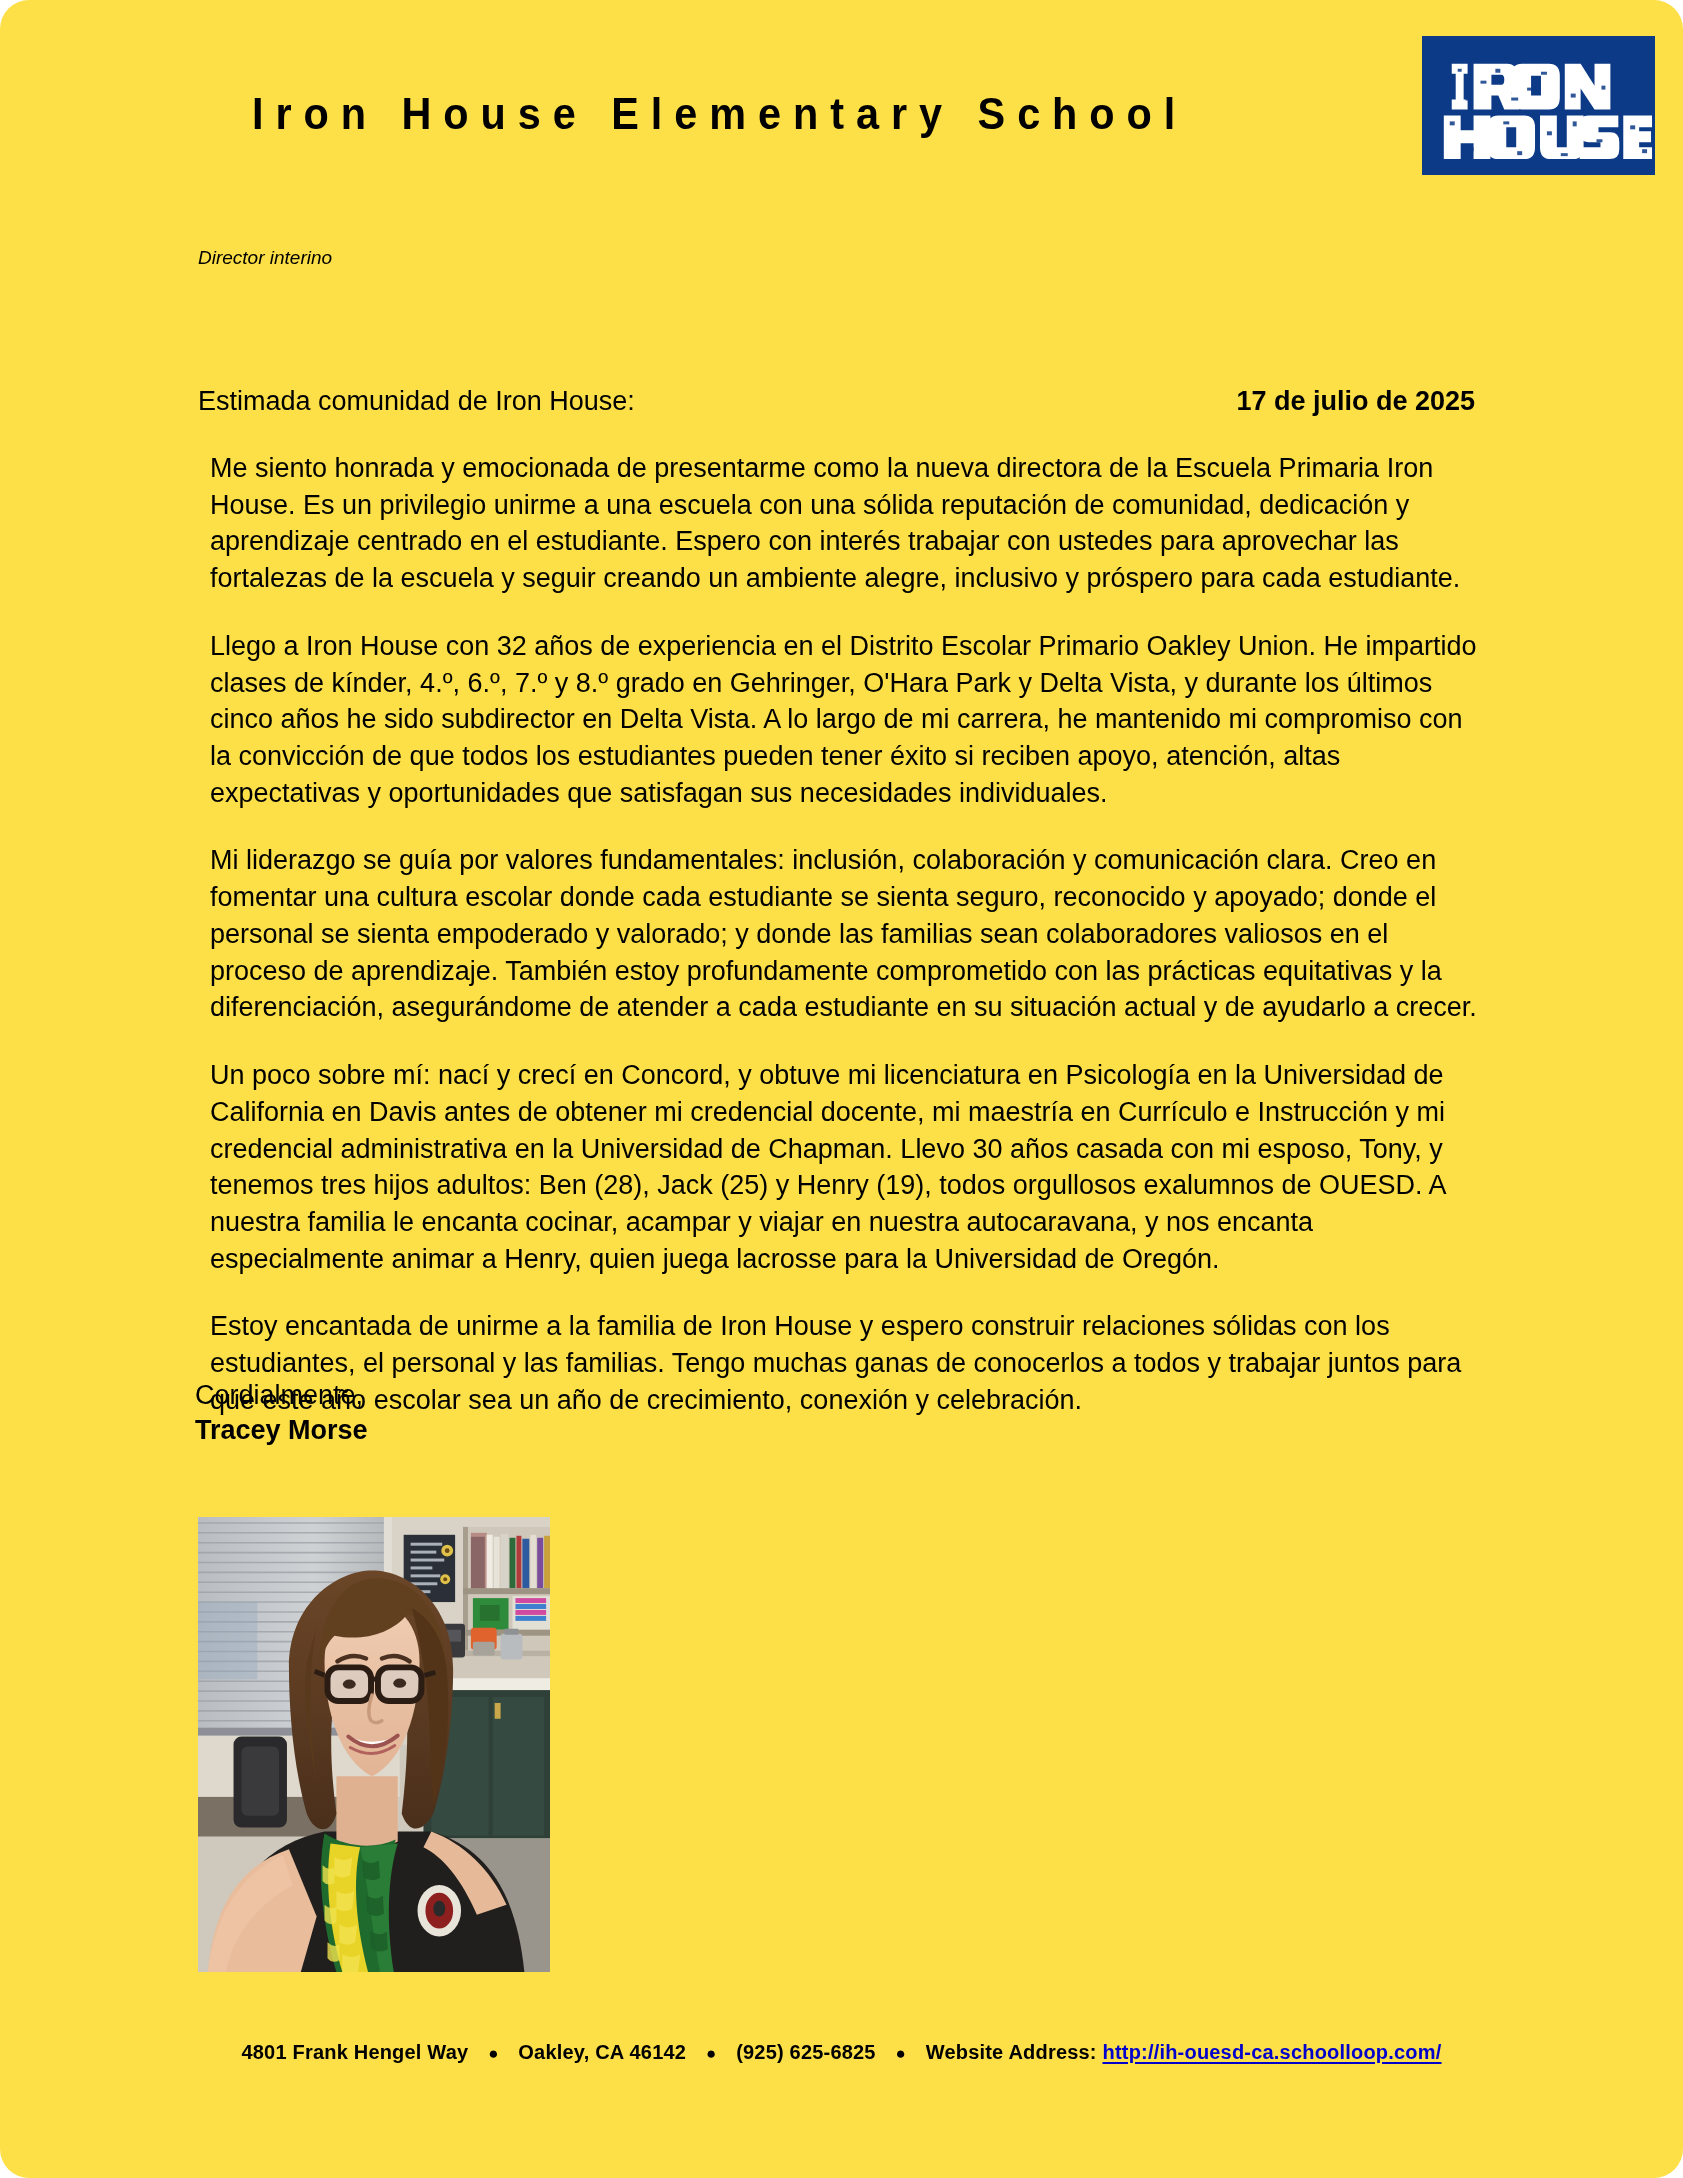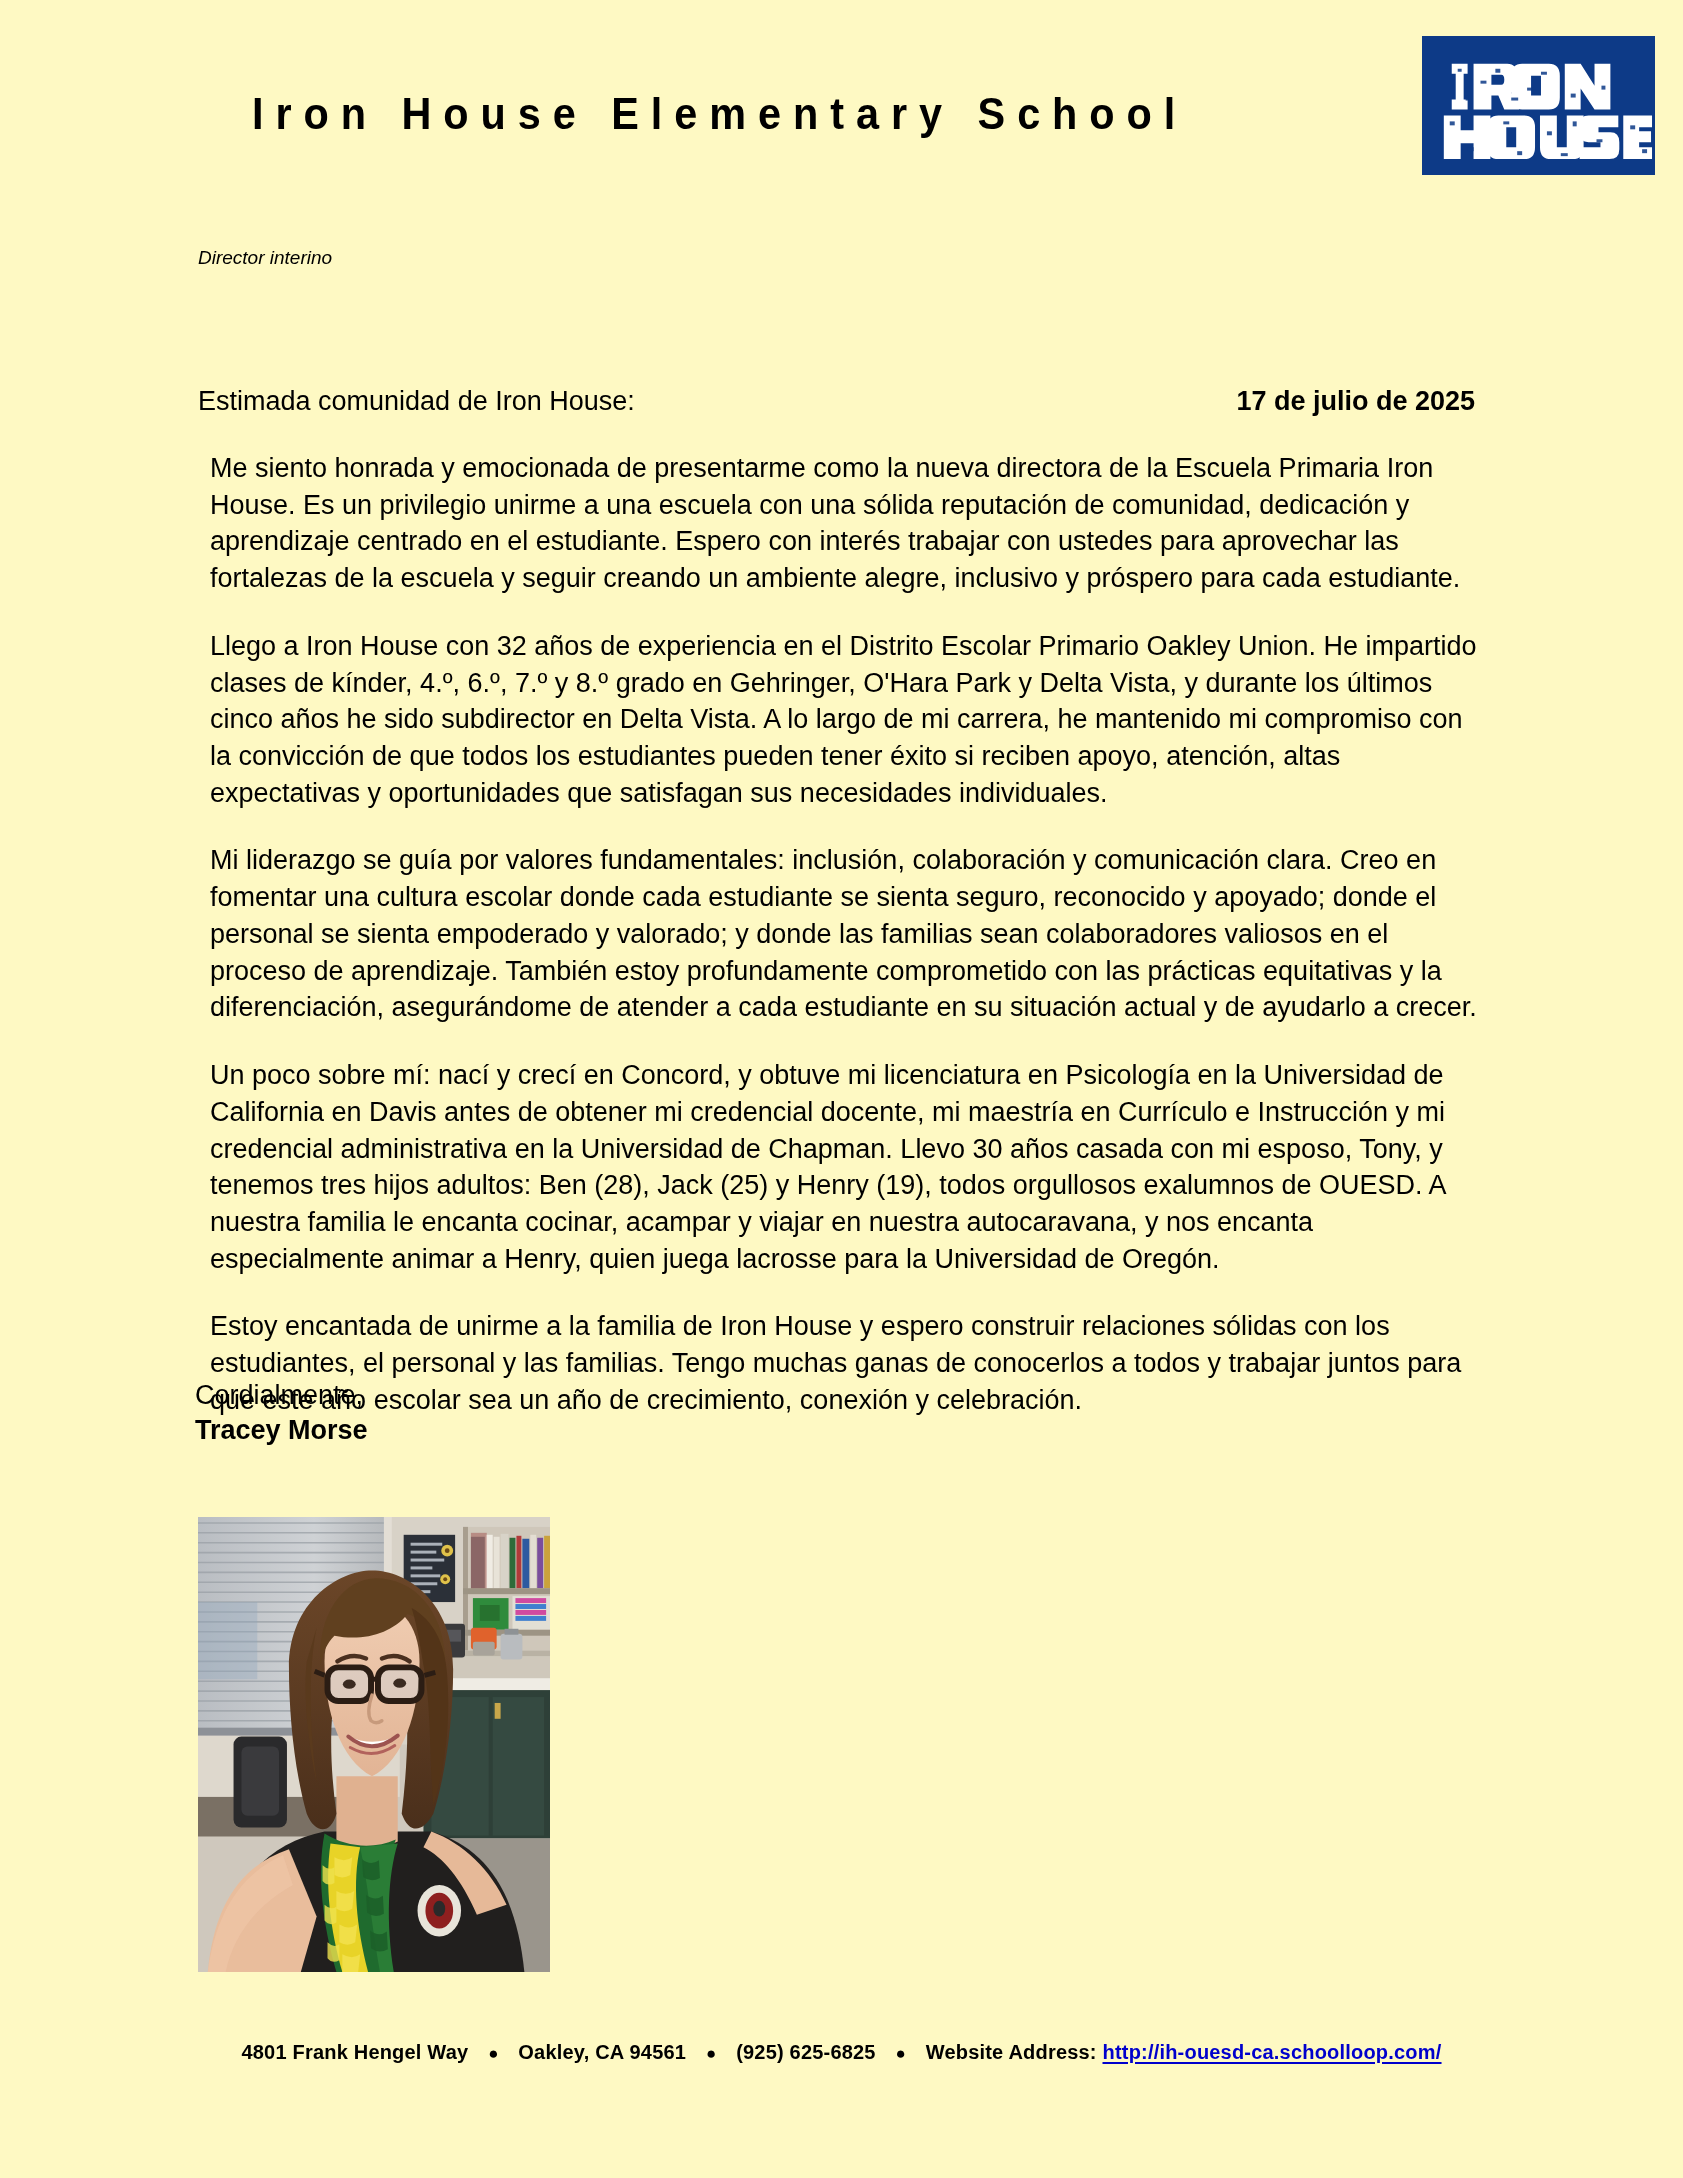--- a/index.html
+++ b/index.html
@@ -13,21 +13,22 @@
     height: 2178px;
     position: relative;
     font-family: "Liberation Sans", sans-serif;
     color: #000000;
     overflow: hidden;
   }
 
   .page {
     position: absolute;
     inset: 0;
-    background: #fef9c3;
+    background: #fde047;
+    border-radius: 29px;
   }
 
   
   .header {
     position: absolute;
     top: 0;
     left: 0;
     right: 0;
     height: 198px;
   }
@@ -416,21 +417,21 @@
             <ellipse cx="244" cy="396" rx="6" ry="8" fill="#2a2a2a"></ellipse>
           </g>
         </g>
       </g>
     </svg>
   </div>
 
   <div class="footer">
     <span class="chunk">4801 Frank Hengel Way</span>
     <span class="sep">●</span>
-    <span class="chunk">Oakley, CA  94561</span>
+    <span class="chunk">Oakley, CA  46142</span>
     <span class="sep">●</span>
     <span class="chunk">(925) 625-6825</span>
     <span class="sep">●</span>
     <span class="chunk">Website Address:</span>
     <a class="link" href="#">http://ih-ouesd-ca.schoolloop.com/</a>
   </div>
 
 </div>
 
 

